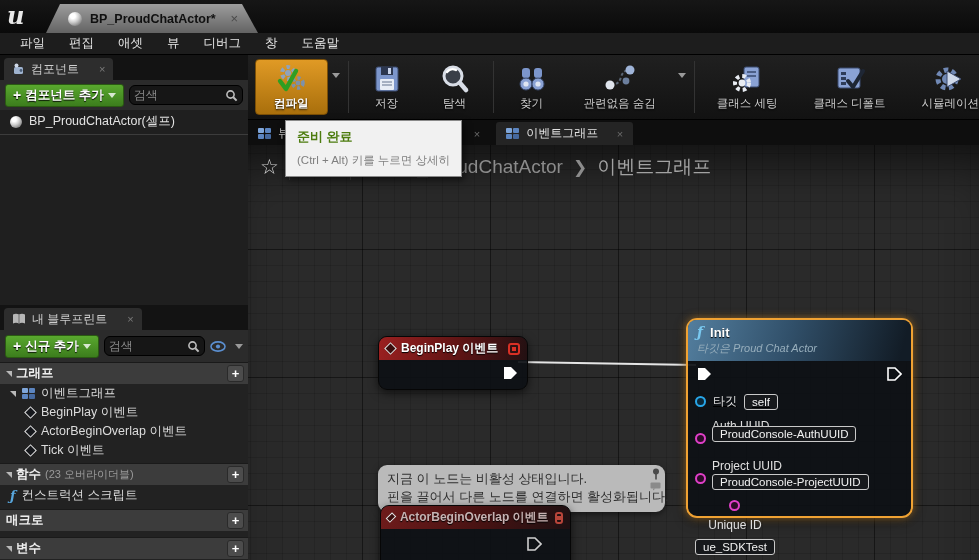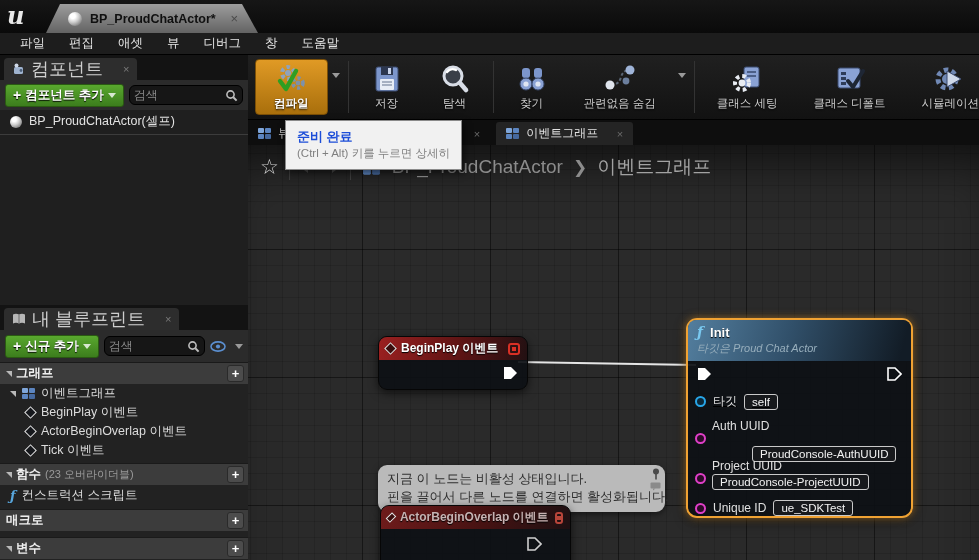--- a/index.html
+++ b/index.html
@@ -25,21 +25,21 @@
   
   .menubar { position:absolute; left:0; top:33px; width:979px; height:22px; background:#1d1d1d;
     border-bottom:1px solid #000; display:flex; align-items:center; padding-left:8px; }
   .menubar span { color:#e6e6e6; font-size:12.5px; padding:0 12px; cursor:default; }
 
   
   .left-col { position:absolute; left:0; top:55px; width:248px; height:505px; background:#1f1f1f; }
   .panel-tabstrip { height:25px; background:#131313; display:flex; align-items:flex-end; }
   .panel-tab { height:22px; background:#2d2d2d; border-radius:4px 4px 0 0; margin-left:4px;
     display:flex; align-items:center; gap:6px; padding:0 8px; }
-  .panel-tab-label { color:#cfcfcf; font-size:18px; }
+  .panel-tab-label { color:#cfcfcf; font-size:12px; }
   .panel-tab-close { color:#7a7a7a; font-size:11px; margin-left:14px; cursor:pointer; }
   .panel-toolbar { height:30px; background:#2b2b2b; display:flex; align-items:center; gap:5px; padding:0 5px; }
   .green-btn { background:linear-gradient(#59a82e,#3c7d1d); border:1px solid #2a5a12; border-radius:3px;
     color:#fff; font-weight:bold; font-size:12.5px; height:23px; display:flex; align-items:center;
     gap:4px; padding:0 7px; cursor:pointer; text-shadow:0 1px 1px #000; white-space:nowrap; }
   .green-btn .plus { font-size:14px; }
   .dd-arrow { width:0; height:0; border-left:4px solid transparent; border-right:4px solid transparent;
     border-top:5px solid #d8e8d0; }
   .dd-arrow.gray { border-top-color:#9a9a9a; }
   .search-box { flex:1; height:20px; background:#161616; border:1px solid #000; border-radius:6px;
@@ -165,22 +165,22 @@
   .bubble { position:absolute; background:#bababa; border-radius:9px; padding:5px 2px 6px 9px;
     box-shadow:0 2px 6px rgba(0,0,0,0.5); }
   .bubble .line { color:#2f2f2f; font-size:13px; white-space:nowrap; }
   .bubble-tail { position:absolute; left:12px; bottom:-8px; width:0; height:0;
     border-left:7px solid transparent; border-right:7px solid transparent; border-top:8px solid #bababa; }
   .bubble-icons { position:absolute; right:4px; top:3px; display:flex; flex-direction:column; gap:2px; align-items:flex-end; }
 
   
   .tooltip { position:absolute; left:285px; top:120px; z-index:60; background:#f1f1f1;
     border:1px solid #8a8a8a; box-shadow:2px 3px 7px rgba(0,0,0,0.55); padding:7px 11px 8px 11px; }
-  .tooltip .tt-title { color:#1d4ed8; font-weight:bold; font-size:13px; white-space:nowrap; }
-  .tooltip .tt-hint { color:#7f7f7f; font-size:11.5px; white-space:nowrap; }
+  .tooltip .tt-title { color:#4d7c0f; font-weight:bold; font-size:13px; white-space:nowrap; }
+  .tooltip .tt-hint { color:#7f7f7f; font-size:11.5px; margin-top:7px; white-space:nowrap; }
 </style>
 </head>
 <body>
 
 <div id="app">
 
   <div class="doc-tabstrip">
     <div class="ue-logo">u</div>
     <div class="doc-tab">
       <div class="sphere"></div>
@@ -496,33 +496,33 @@
         <div class="init-row" style="top:73px;text-decoration:underline;">
           <span class="pin-circle pin-object"></span>
           <span class="pin-label">타깃</span>
           <span class="pin-field">self</span>
         </div>
 
         <div class="init-row" style="top:99px; left:24px;">
           <span class="pin-label">Auth UUID</span>
         </div>
         <span class="pin-circle pin-string" style="position:absolute; left:7px; top:113px;"></span>
-        <div class="init-row" style="top:126px; left:24px;margin-left:40px;">
+        <div class="init-row" style="top:106px; left:24px;">
           <span class="pin-field">ProudConsole-AuthUUID</span>
         </div>
 
         <div class="init-row" style="top:139px; left:24px;justify-content:flex-end;">
           <span class="pin-label">Project UUID</span>
         </div>
         <span class="pin-circle pin-string" style="position:absolute; left:7px; top:153px;"></span>
         <div class="init-row" style="top:154px; left:24px;">
           <span class="pin-field">ProudConsole-ProjectUUID</span>
         </div>
 
-        <div class="init-row" style="top:180px;">
+        <div class="init-row" style="top:180px;flex-direction:column;">
           <span class="pin-circle pin-string"></span>
           <span class="pin-label">Unique ID</span>
           <span class="pin-field">ue_SDKTest</span>
         </div>
       </div>
 
       <div class="bubble" style="left:130px; top:320px; width:287px;">
         <div class="line">지금 이 노드는 비활성 상태입니다.</div>
         <div class="line">핀을 끌어서 다른 노드를 연결하면 활성화됩니다.</div>
         <div class="bubble-icons">

